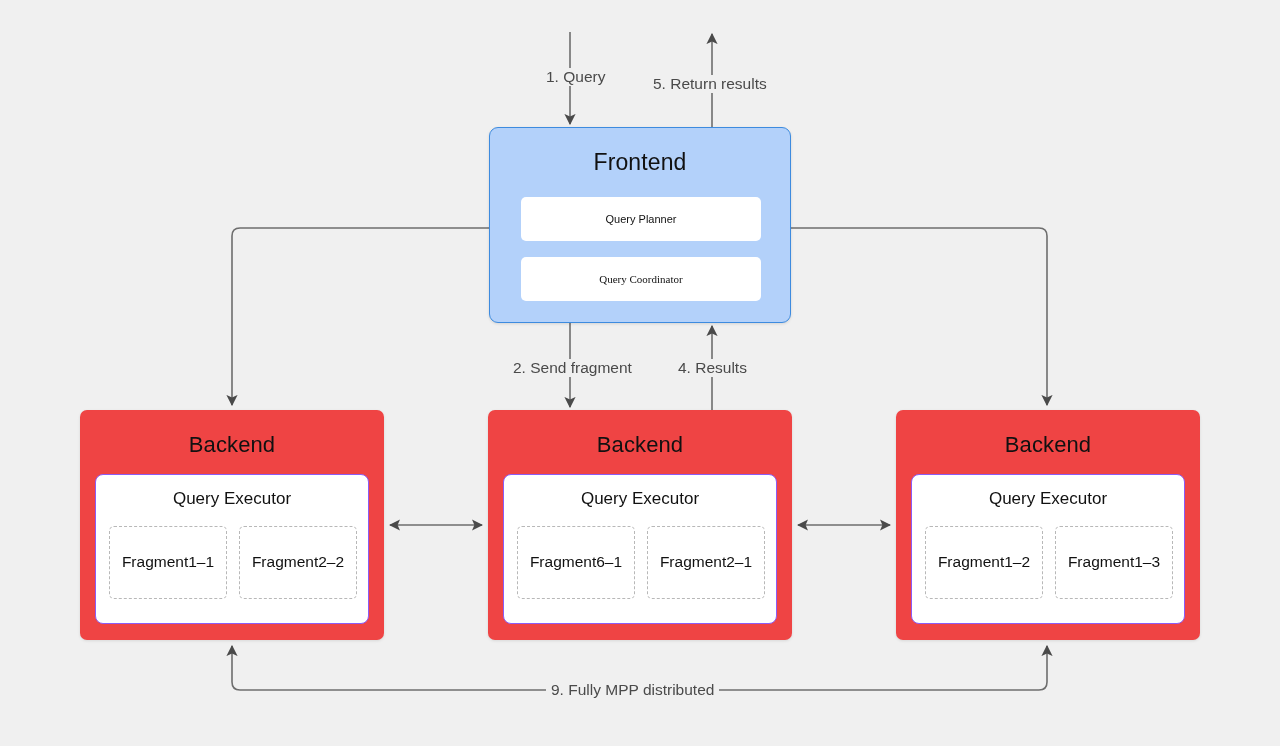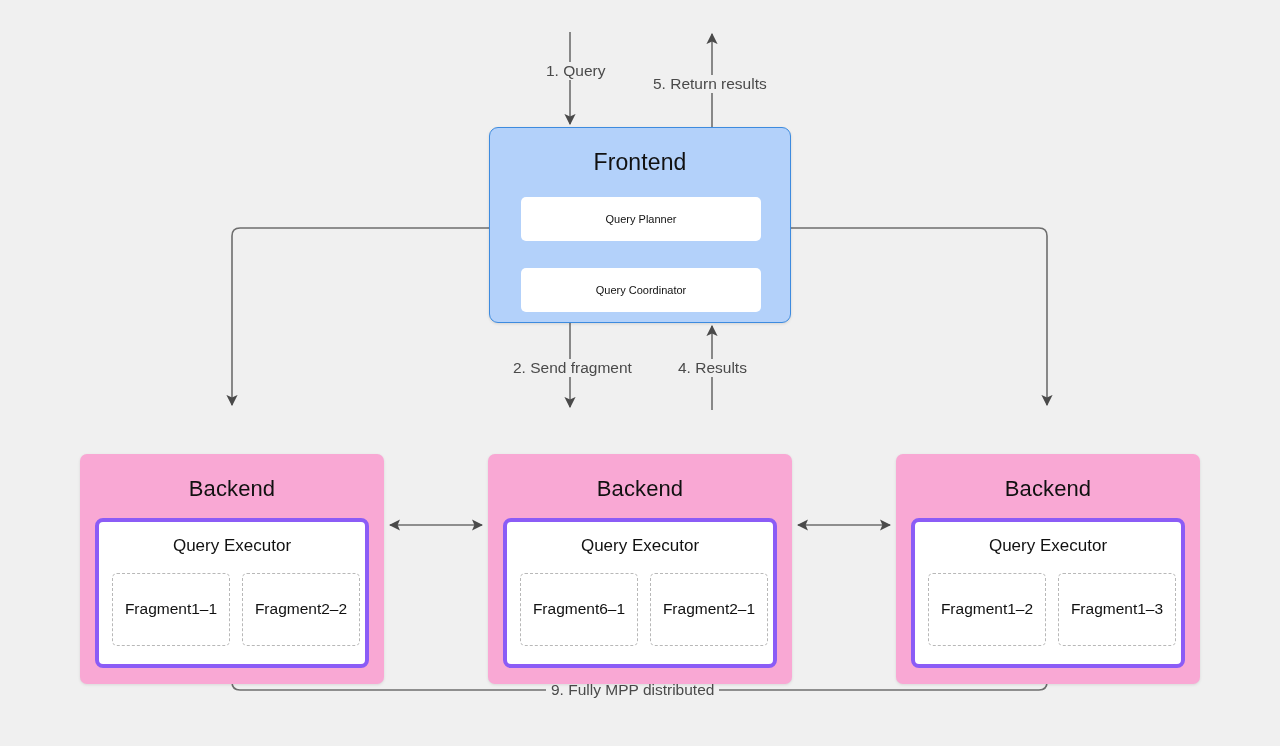--- a/index.html
+++ b/index.html
@@ -53,52 +53,51 @@
     height: 44px;
     background: #ffffff;
     border-radius: 5px;
     display: flex;
     align-items: center;
     justify-content: center;
     font-size: 11px;
     color: #111;
   }
   .fe-sub.planner { top: 69px; }
-  .fe-sub.coordinator { top: 140px; }
+  .fe-sub.coordinator { top: 129px; font-family: Liberation Serif, serif; }
 
   
   .backend {
     position: absolute;
     top: 410px;
     width: 304px;
     height: 230px;
-    background: #f9a8d4;
+    background: #ef4444;
     border-radius: 7px;
     box-sizing: border-box;
     box-shadow: 0 1px 3px rgba(0,0,0,0.10);
-    margin-top: 44px;
   }
   .backend.be-left   { left: 80px; }
   .backend.be-mid    { left: 488px; }
   .backend.be-right  { left: 896px; }
 
   .backend-title {
     text-align: center;
     font-size: 22px;
     color: #111;
     margin-top: 22px;
     letter-spacing: 0.1px;
   }
   .executor {
     position: absolute;
     left: 15px;
     top: 64px;
     width: 274px;
     height: 150px;
-    border: 4px solid #8b5cf6;
+    border: 1px solid #8b5cf6;
     border-radius: 8px;
     box-sizing: border-box;
     background: #fff;
   }
   .executor-title {
     text-align: center;
     font-size: 17px;
     color: #111;
     margin-top: 14px;
   }
@@ -127,21 +126,21 @@
 
   
   .edge-label {
     position: absolute;
     font-size: 15.5px;
     color: #4a4a4a;
     white-space: nowrap;
     background: #f0f0f0;
     padding: 0 5px;
   }
-  .lbl-query    { left: 541px; top: 62px; }
+  .lbl-query    { left: 541px; top: 68px; }
   .lbl-return   { left: 648px; top: 75px; }
   .lbl-send     { left: 502px; top: 359px; margin-left: 6px; }
   .lbl-results  { left: 673px; top: 359px; }
   .lbl-mpp      { left: 546px; top: 681px; }
 
   
   .watermark {
     position: absolute;
     left: 957px;
     top: 697px;

